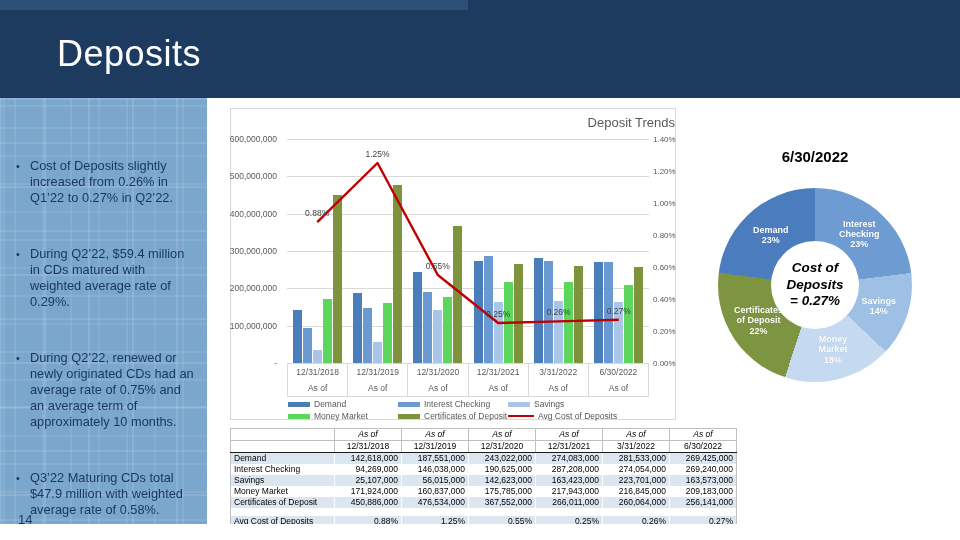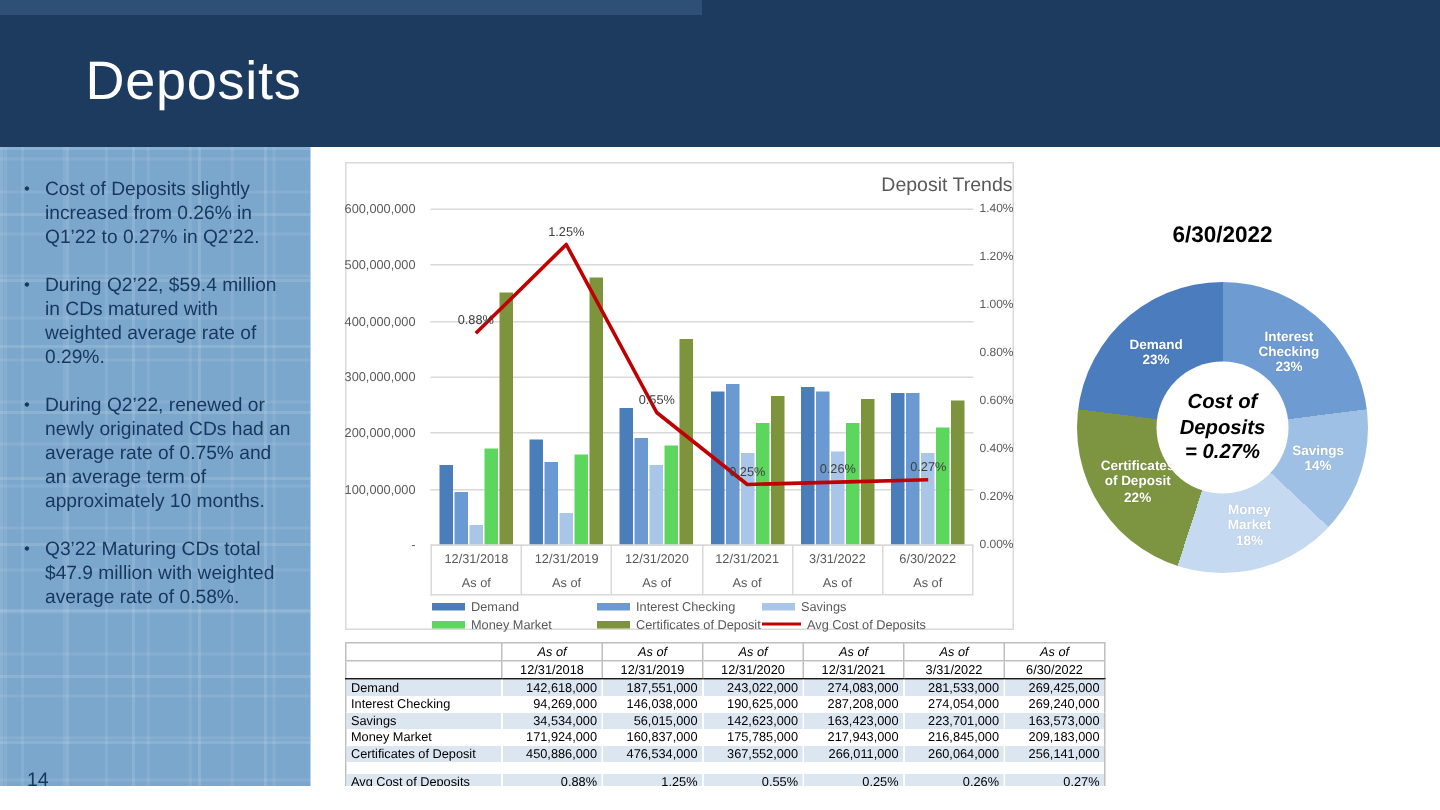--- a/index.html
+++ b/index.html
@@ -15,21 +15,21 @@
   
   .sidebar{position:absolute;left:0;top:98px;width:207px;height:442px;background:#7CA7CC;
     background-image:
       repeating-linear-gradient(0deg, rgba(255,255,255,.12) 0 2px, transparent 2px 44px),
       repeating-linear-gradient(90deg, rgba(255,255,255,.12) 0 2px, transparent 2px 44px),
       repeating-linear-gradient(0deg, rgba(255,255,255,.08) 0 2px, transparent 2px 28px),
       repeating-linear-gradient(90deg, rgba(255,255,255,.08) 0 2px, transparent 2px 28px);
     background-position:0 0,0 0,14px 9px,14px 9px;}
   .bullets{margin:0;padding:20px 12px 0 14px;list-style:none;}
   .bullets li{position:relative;padding-left:16px;margin-bottom:16px;color:#17375E;
-              font-size:12.8px;line-height:16px;}
+              font-size:12.8px;line-height:16px;margin-top:40px;}
   .bullets li::before{content:"•";position:absolute;left:2px;top:0;font-size:11px;color:#17375E;}
   .page-num{position:absolute;left:18px;bottom:13px;color:#17375E;font-size:13px;}
 
   
   .chart-box{position:absolute;left:230px;top:108px;width:446px;height:312px;
              border:1px solid #D9D9D9;background:#fff;box-sizing:border-box;}
   .chart-title{position:absolute;left:0;top:6px;width:100%;text-align:right;
                font-size:13px;color:#595959;}
   .ylab,.yrlab{position:absolute;font-size:8.5px;color:#595959;white-space:nowrap;}
   .yaxis-left{position:absolute;left:0;top:30px;width:50px;height:224px;}
@@ -305,21 +305,21 @@
           <td>Interest Checking</td>
           <td>94,269,000</td>
           <td>146,038,000</td>
           <td>190,625,000</td>
           <td>287,208,000</td>
           <td>274,054,000</td>
           <td>269,240,000</td>
         </tr>
         <tr class="band">
           <td>Savings</td>
-          <td>34,534,000</td>
+          <td>25,107,000</td>
           <td>56,015,000</td>
           <td>142,623,000</td>
           <td>163,423,000</td>
           <td>223,701,000</td>
           <td>163,573,000</td>
         </tr>
         <tr>
           <td>Money Market</td>
           <td>171,924,000</td>
           <td>160,837,000</td>

